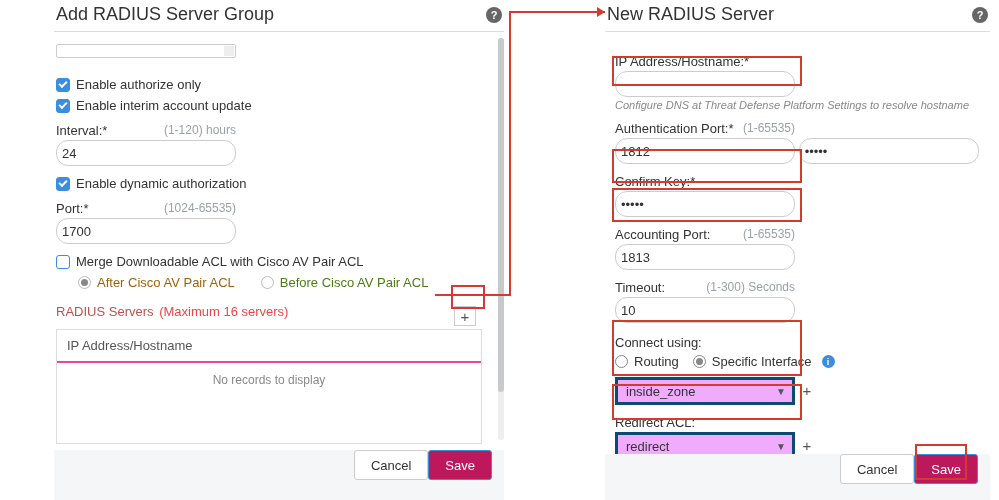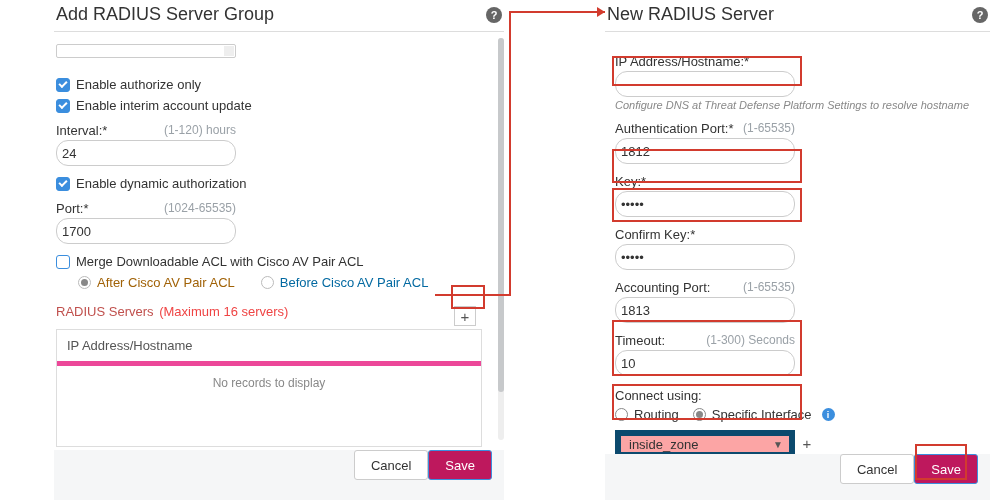--- a/index.html
+++ b/index.html
@@ -97,21 +97,21 @@
   }
   .section-title {
     margin-top: 14px; font-size: 13px;
   }
   .section-title .acc { color: #c0504d; }
   .table-box {
     border: 1px solid #ddd; margin-top: 10px; width: 426px;
     position: relative;
   }
   .table-head {
-    padding: 8px 10px; border-bottom: 5px solid #ec4899;
+    padding: 8px 10px; border-bottom: 2px solid #ec4899;
     font-size: 13px; color: #555;
   }
   .table-body {
     height: 80px; display: flex; align-items: flex-start;
     justify-content: center; padding-top: 10px;
     color: #888; font-size: 12px;
   }
   .add-btn {
     position: absolute; right: 5px; top: -24px;
     width: 22px; height: 20px; border: 1px solid #ccc;
@@ -128,23 +128,23 @@
   .btn {
     height: 30px; padding: 0 16px; border-radius: 3px;
     font-size: 13px; display: inline-flex; align-items: center;
     justify-content: center; border: 1px solid #ccc;
     background: #fff; color: #333;
   }
   .btn.primary {
     background: #be185d; border-color: #3b8ede; color: #fff;
   }
   .select {
-    width: 180px; height: 28px; border: 6px solid #0c4a6e;
+    width: 180px; height: 28px; border: 3px solid #0c4a6e;
     display: flex; align-items: center; justify-content: space-between;
-    padding: 0 6px 0 8px; background: #fca5a5; color: #333;
+    padding: 0 6px 0 8px; background: #f0abfc; color: #333;
     font-size: 13px; margin-top: 2px;
   }
   .select .arrow { font-size: 10px; color: #555; }
   .plus-side {
     display: inline-flex; width: 16px; height: 16px;
     align-items: center; justify-content: center;
     font-size: 15px; color: #555; margin-left: 4px;
   }
   .row-flex { display: flex; align-items: center; }
   .connect-row { display: flex; align-items: center; gap: 6px; margin: 4px 0 6px 0; }
@@ -204,21 +204,21 @@
 
     <div class="cb-row" style="margin-top:10px;">
       <span class="cb"></span>
       <span class="lbl">Merge Downloadable ACL with Cisco AV Pair ACL</span>
     </div>
     <div class="radio-row">
       <span class="radio selected disabled"></span>
       <span class="lbl" style="color:#a16207;">After Cisco AV Pair ACL</span>
       <span style="width:14px;"></span>
       <span class="radio disabled"></span>
-      <span class="lbl" style="color:#0369a1;">Before Cisco AV Pair ACL</span>
+      <span class="lbl" style="color:#4d7c0f;">Before Cisco AV Pair ACL</span>
     </div>
 
     <div class="section-title">
       <span class="acc">RADIUS Servers</span>
       <span style="color:#ef4444;margin-left:2px;">(Maximum 16 servers)</span>
     </div>
 
     <div class="table-box">
       <div class="add-btn">+</div>
       <div class="table-head">IP Address/Hostname</div>
@@ -256,23 +256,20 @@
       </div>
     <input class="text" style="color: rgb(204, 204, 204);" value="">
     <div class="hint-line">Configure DNS at Threat Defense Platform Settings to resolve hostname</div>
 
     <div class="field-label">
       <span>Authentication Port:*</span>
       <span class="hint">(1-65535)</span>
     </div>
     <input class="text" value="1812" style="">
 
-    <div class="field-label">
-        <span>Key:*</span>
-      </div>
     <input class="text" value="•••••" style="">
 
     <div class="field-label">
         <span>Confirm Key:*</span>
       </div>
     <input class="text" value="•••••" style="">
 
     <div class="field-label">
       <span>Accounting Port:</span>
       <span class="hint">(1-65535)</span>

